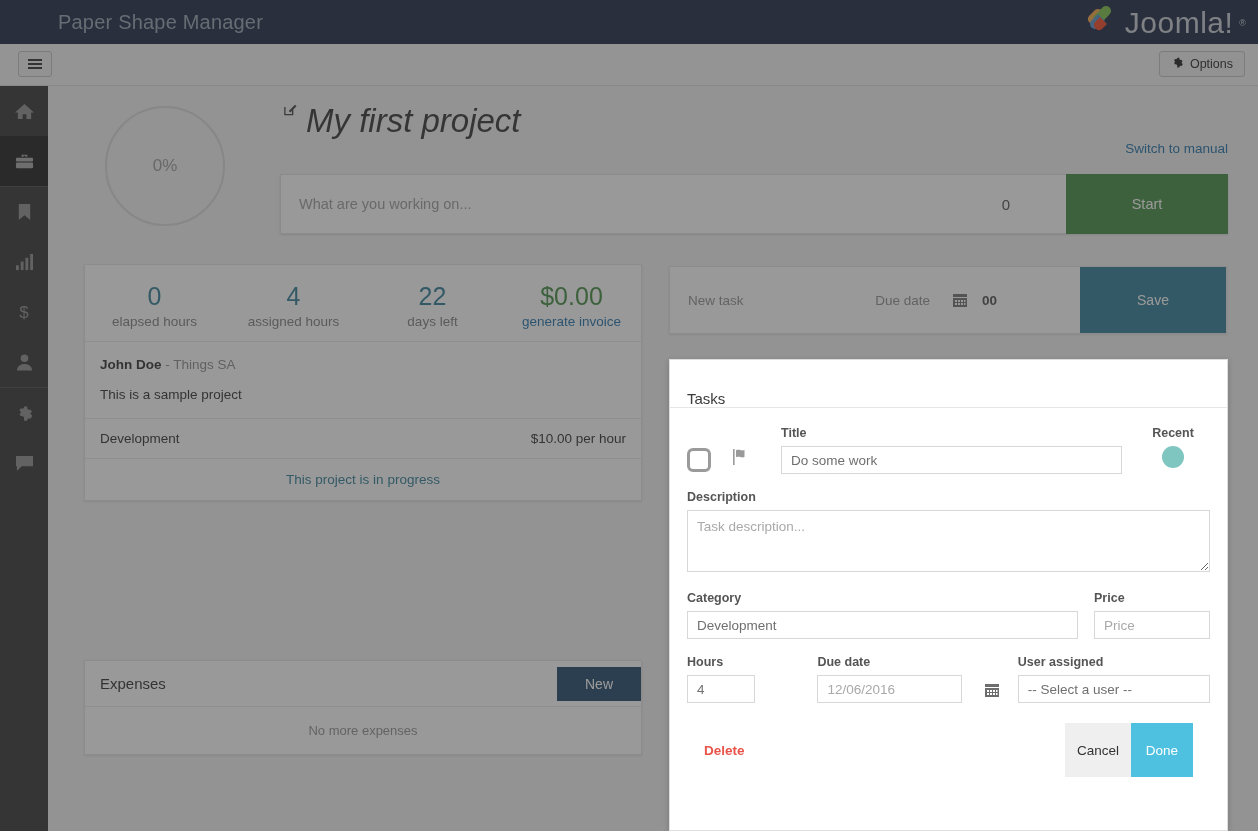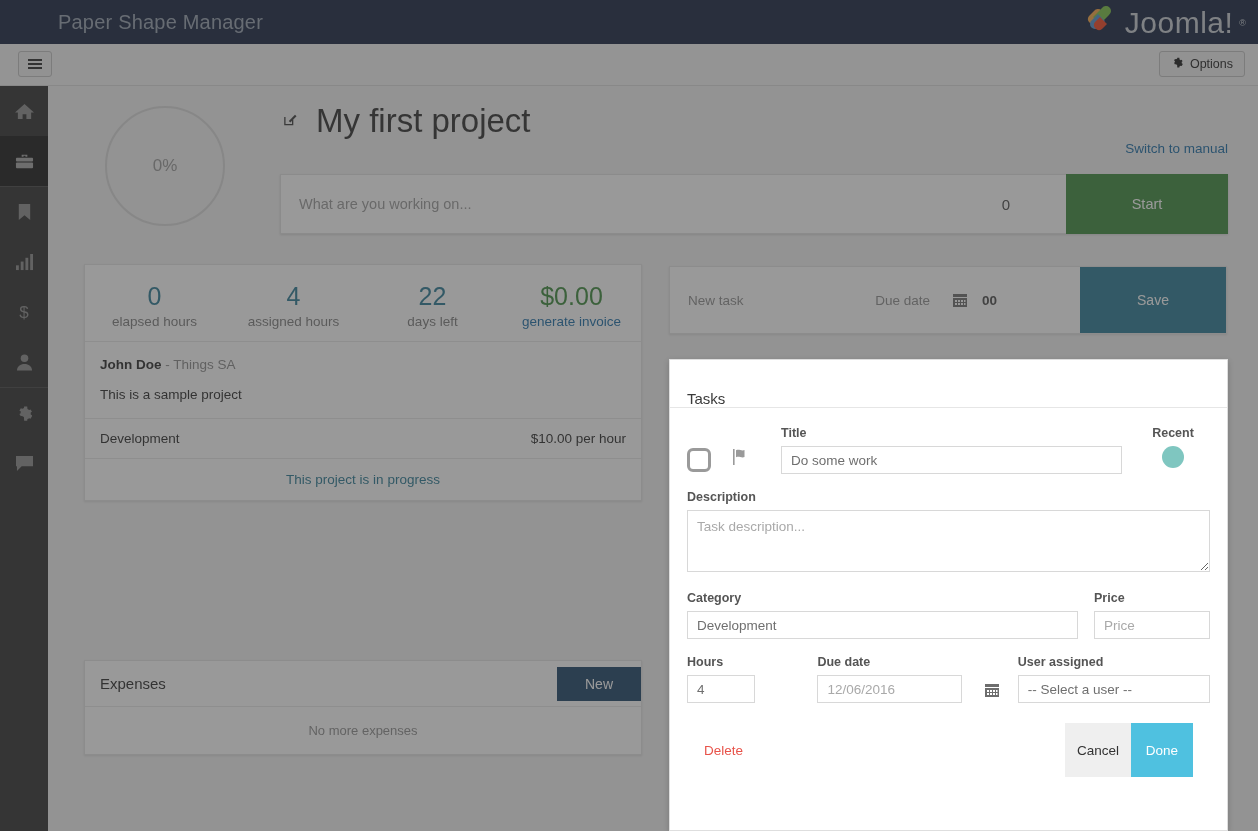--- a/index.html
+++ b/index.html
@@ -106,21 +106,21 @@
   .donut {
     position: absolute; left: 57px; top: 20px;
     width: 120px; height: 120px;
     border-radius: 50%;
     border: 2px solid #d9d9d9;
     display: flex; align-items: center; justify-content: center;
     color: #9a9a9a; font-size: 17px;
   }
   .proj-title-row {
     position: absolute; left: 235px; top: 16px;
-    display: flex; align-items: center; gap: 18px;
+    display: flex; gap: 8px; font-style: italic;
   }
   .edit-icon { color: #3a3a3a; }
   .proj-title {
     font-size: 33px; color: #2f2f2f; font-weight: 400;
   }
   .switch-manual {
     position: absolute; right: 30px; top: 55px;
     color: #1c6ea8; font-size: 13.5px;
     cursor: pointer;
   }
@@ -305,21 +305,21 @@
   .bottom-fields { display: flex; align-items: flex-end; gap: 0; margin-top: 16px; }
   .hours-col { width: 73px; }
   .due-col { width: 154px; margin-left: 62px; }
   .due-cal { color: #6d6d6d; margin: 0 18px 5px 22px; display:flex; }
   .user-col { width: 205px; }
 
   .modal-foot {
     display: flex; align-items: center; justify-content: space-between;
     padding: 20px 17px 0;
   }
-  .del-link { color: #e8534a; font-size: 13.5px; cursor: pointer; }
+  .del-link { color: #e8534a; font-size: 13.5px; cursor: pointer; font-weight: bold; }
   .foot-btns { display: flex; gap: 0; }
   .btn-cancel {
     background: #efefef; color: #333;
     width: 66px; height: 54px;
     display: flex; align-items: center; justify-content: center;
     font-size: 13.5px; cursor: pointer; border: none;
     font-family: "Liberation Sans", sans-serif;
   }
   .btn-done {
     background: #4fc1e0; color: #fff;

